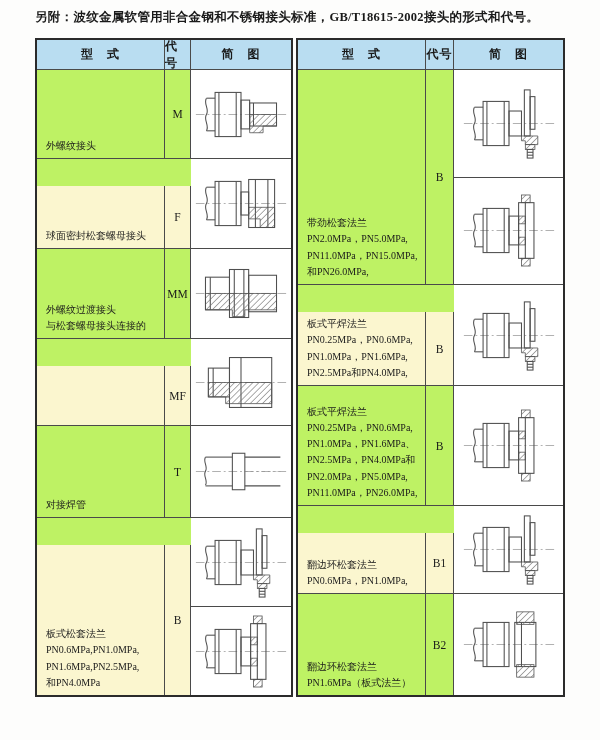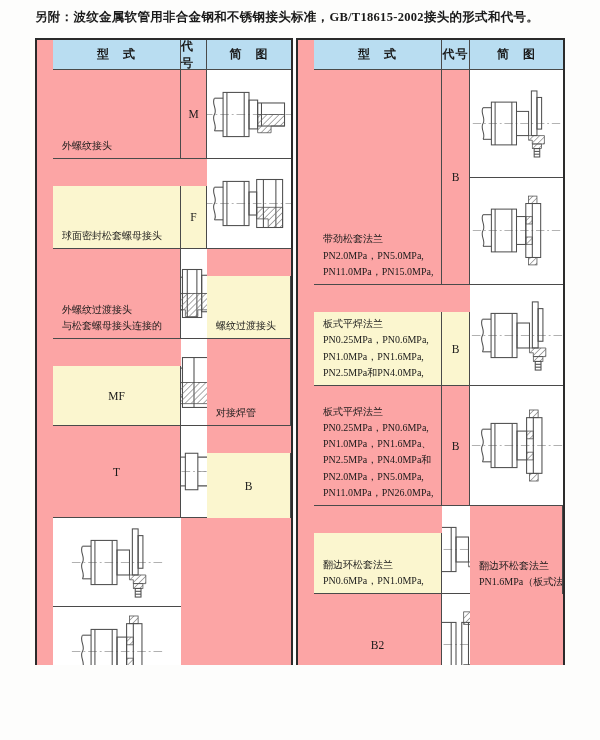--- a/index.html
+++ b/index.html
@@ -6,25 +6,25 @@
     --header-bg:#b9ddf1;
     --highlight-bg:#fbf6cf;
     --border-dark:#2b2b2b;
     --grid-line:#4a4a4a;
     --page-bg:#fdfdfc;
     --text-color:#1a1a1a;
   }
   *{margin:0;padding:0;box-sizing:border-box;}
   body{width:600px;height:740px;background:var(--page-bg);
        font-family:"Liberation Serif","DejaVu Serif",serif;color:var(--text-color);}
-  .page{position:relative;width:600px;height:665px;overflow:hidden;}
+  .page{position:relative;width:600px;height:740px;overflow:hidden;}
   .title{position:absolute;left:35px;top:9px;width:540px;
          font-size:12.5px;font-weight:700;letter-spacing:0.3px;}
   .tbl{position:absolute;top:38px;border:2px solid var(--border-dark);
-       display:grid;background:#fca5a5;padding-left:16px;}
+       display:grid;background:#bef264;}
   .tbl-left{left:35px;width:258px;height:659px;
        grid-template-columns:128px 26px 1fr;
        grid-template-rows:30px 89px 90px 90px 87px 92px 1fr;}
   .tbl-right{left:296px;width:269px;height:659px;
        grid-template-columns:128px 28px 1fr;
        grid-template-rows:30px 215px 101px 120px 88px 1fr;}
   .cell{border-right:1px solid var(--grid-line);border-bottom:1px solid var(--grid-line);
         display:flex;flex-direction:column;justify-content:center;overflow:hidden;}
   .cell.lastcol{border-right:none;font-family:Liberation Serif, serif;}
   .cell.lastrow{border-bottom:none;}
@@ -100,40 +100,40 @@
           <line x1="65" y1="15" x2="65" y2="65" fill="none" stroke="#4f4f4f" stroke-width="1.1"></line>
           <line x1="78" y1="15" x2="78" y2="65" fill="none" stroke="#4f4f4f" stroke-width="1.1"></line>
           <polygon points="58,44 85,44 85,65 70,65 70,56 58,56" fill="url(#h1)" stroke="#4f4f4f" stroke-width="0.8"></polygon>
         </svg>
       </div>
 
     <div class="cell typec">
       <div class="ln">外螺纹过渡接头</div>
       <div class="ln">与松套螺母接头连接的</div>
     </div>
+    <div class="cell codec">MM</div>
     <div class="cell diagc lastcol">
         <svg viewBox="0 0 100 80" width="96" height="77" aria-hidden="true">
           <defs>
             <pattern id="h2" width="4.5" height="4.5" patternUnits="userSpaceOnUse" patternTransform="rotate(45)">
               <line x1="0" y1="0" x2="0" y2="4.5" stroke="#6d6d6d" stroke-width="1.2"></line>
             </pattern>
           </defs>
           <line x1="3" y1="40" x2="97" y2="40" stroke="#999" stroke-width="0.8" stroke-dasharray="9 3 2 3"></line>
           <rect x="13" y="23" width="25" height="34" fill="none" stroke="#4f4f4f" stroke-width="1.1"></rect>
           <line x1="18" y1="23" x2="18" y2="57" fill="none" stroke="#4f4f4f" stroke-width="1.1"></line>
           <rect x="38" y="15" width="20" height="50" fill="none" stroke="#4f4f4f" stroke-width="1.1"></rect>
           <line x1="43" y1="15" x2="43" y2="65" fill="none" stroke="#4f4f4f" stroke-width="1.1"></line>
           <line x1="53" y1="15" x2="53" y2="65" fill="none" stroke="#4f4f4f" stroke-width="1.1"></line>
           <rect x="58" y="21" width="29" height="38" fill="none" stroke="#4f4f4f" stroke-width="1.1"></rect>
           <polygon points="13,40 87,40 87,57 54,57 54,64 41,64 41,57 13,57" fill="url(#h2)" stroke="#4f4f4f" stroke-width="0.8"></polygon>
         </svg>
       </div>
 
     <div class="cell typec hl">
-      <div class="ln">螺纹过渡接头</div>
     </div>
     <div class="cell codec hl">MF</div>
     <div class="cell diagc lastcol">
         <svg viewBox="0 0 100 80" width="96" height="77" aria-hidden="true">
           <defs>
             <pattern id="h3" width="4.5" height="4.5" patternUnits="userSpaceOnUse" patternTransform="rotate(45)">
               <line x1="0" y1="0" x2="0" y2="4.5" stroke="#6d6d6d" stroke-width="1.2"></line>
             </pattern>
           </defs>
           <line x1="3" y1="40" x2="97" y2="40" stroke="#999" stroke-width="0.8" stroke-dasharray="9 3 2 3"></line>
@@ -160,20 +160,26 @@
           <path d="M13,25 c-3,4.8 3,9.8 0,14.6 c-3,4.8 3,9.8 0,14.6" fill="none" stroke="#4f4f4f" stroke-width="1.1"></path>
           <line x1="13" y1="25" x2="41" y2="25" fill="none" stroke="#4f4f4f" stroke-width="1.1"></line>
           <line x1="13" y1="55" x2="41" y2="55" fill="none" stroke="#4f4f4f" stroke-width="1.1"></line>
           <rect x="41" y="21" width="13" height="38" fill="none" stroke="#4f4f4f" stroke-width="1.1"></rect>
           <line x1="54" y1="25" x2="91" y2="25" fill="none" stroke="#4f4f4f" stroke-width="1.1"></line>
           <line x1="54" y1="55" x2="91" y2="55" fill="none" stroke="#4f4f4f" stroke-width="1.1"></line>
           <line x1="54" y1="40" x2="91" y2="40" stroke="#8a8a8a" stroke-width="0.6" stroke-dasharray="3 3"></line>
         </svg>
       </div>
 
+    <div class="cell typec hl lastrow">
+      <div class="ln">板式松套法兰</div>
+      <div class="ln">PN0.6MPa,PN1.0MPa,</div>
+      <div class="ln">PN1.6MPa,PN2.5MPa,</div>
+      <div class="ln">和PN4.0MPa</div>
+    </div>
     <div class="cell codec hl lastrow">B</div>
     <div class="cell lastcol lastrow substack">
       <div class="sub">
           <svg viewBox="0 0 100 80" width="96" height="77" aria-hidden="true">
             <defs>
               <pattern id="h5" width="4.5" height="4.5" patternUnits="userSpaceOnUse" patternTransform="rotate(45)">
                 <line x1="0" y1="0" x2="0" y2="4.5" stroke="#6d6d6d" stroke-width="1.2"></line>
               </pattern>
             </defs>
             <line x1="3" y1="40" x2="97" y2="40" stroke="#999" stroke-width="0.8" stroke-dasharray="9 3 2 3"></line>
@@ -221,20 +227,21 @@
 
   <div class="tbl tbl-right">
     <div class="cell th">型　式</div>
     <div class="cell th">代号</div>
     <div class="cell th lastcol">简　图</div>
 
     <div class="cell typec">
       <div class="ln">带劲松套法兰</div>
       <div class="ln">PN2.0MPa，PN5.0MPa,</div>
       <div class="ln">PN11.0MPa，PN15.0MPa,</div>
+      <div class="ln">和PN26.0MPa,</div>
     </div>
     <div class="cell codec">B</div>
     <div class="cell lastcol substack">
       <div class="sub">
           <svg viewBox="0 0 100 80" width="96" height="77" aria-hidden="true">
             <defs>
               <pattern id="h7" width="4.5" height="4.5" patternUnits="userSpaceOnUse" patternTransform="rotate(45)">
                 <line x1="0" y1="0" x2="0" y2="4.5" stroke="#6d6d6d" stroke-width="1.2"></line>
               </pattern>
             </defs>
@@ -342,20 +349,21 @@
           <rect x="63" y="69" width="9" height="8" fill="url(#h10)" stroke="#4f4f4f" stroke-width="0.8"></rect>
           <polygon points="60,25 67,25 67,33 60,33" fill="url(#h10)" stroke="#4f4f4f" stroke-width="0.8"></polygon>
           <polygon points="60,47 67,47 67,55 60,55" fill="url(#h10)" stroke="#4f4f4f" stroke-width="0.8"></polygon>
         </svg>
       </div>
 
     <div class="cell typec hl">
       <div class="ln">翻边环松套法兰</div>
       <div class="ln">PN0.6MPa，PN1.0MPa,</div>
     </div>
+    <div class="cell codec hl">B1</div>
     <div class="cell diagc lastcol">
         <svg viewBox="0 0 100 80" width="96" height="77" aria-hidden="true">
           <defs>
             <pattern id="h11" width="4.5" height="4.5" patternUnits="userSpaceOnUse" patternTransform="rotate(45)">
               <line x1="0" y1="0" x2="0" y2="4.5" stroke="#6d6d6d" stroke-width="1.2"></line>
             </pattern>
           </defs>
           <line x1="3" y1="40" x2="97" y2="40" stroke="#999" stroke-width="0.8" stroke-dasharray="9 3 2 3"></line>
           <path d="M14,23 c-3.5,5.5 3.5,11.5 0,17 c-3.5,5.5 3.5,11.5 0,17" fill="none" stroke="#4f4f4f" stroke-width="1.1"></path>
           <line x1="14" y1="23" x2="23" y2="23" fill="none" stroke="#4f4f4f" stroke-width="1.1"></line>

